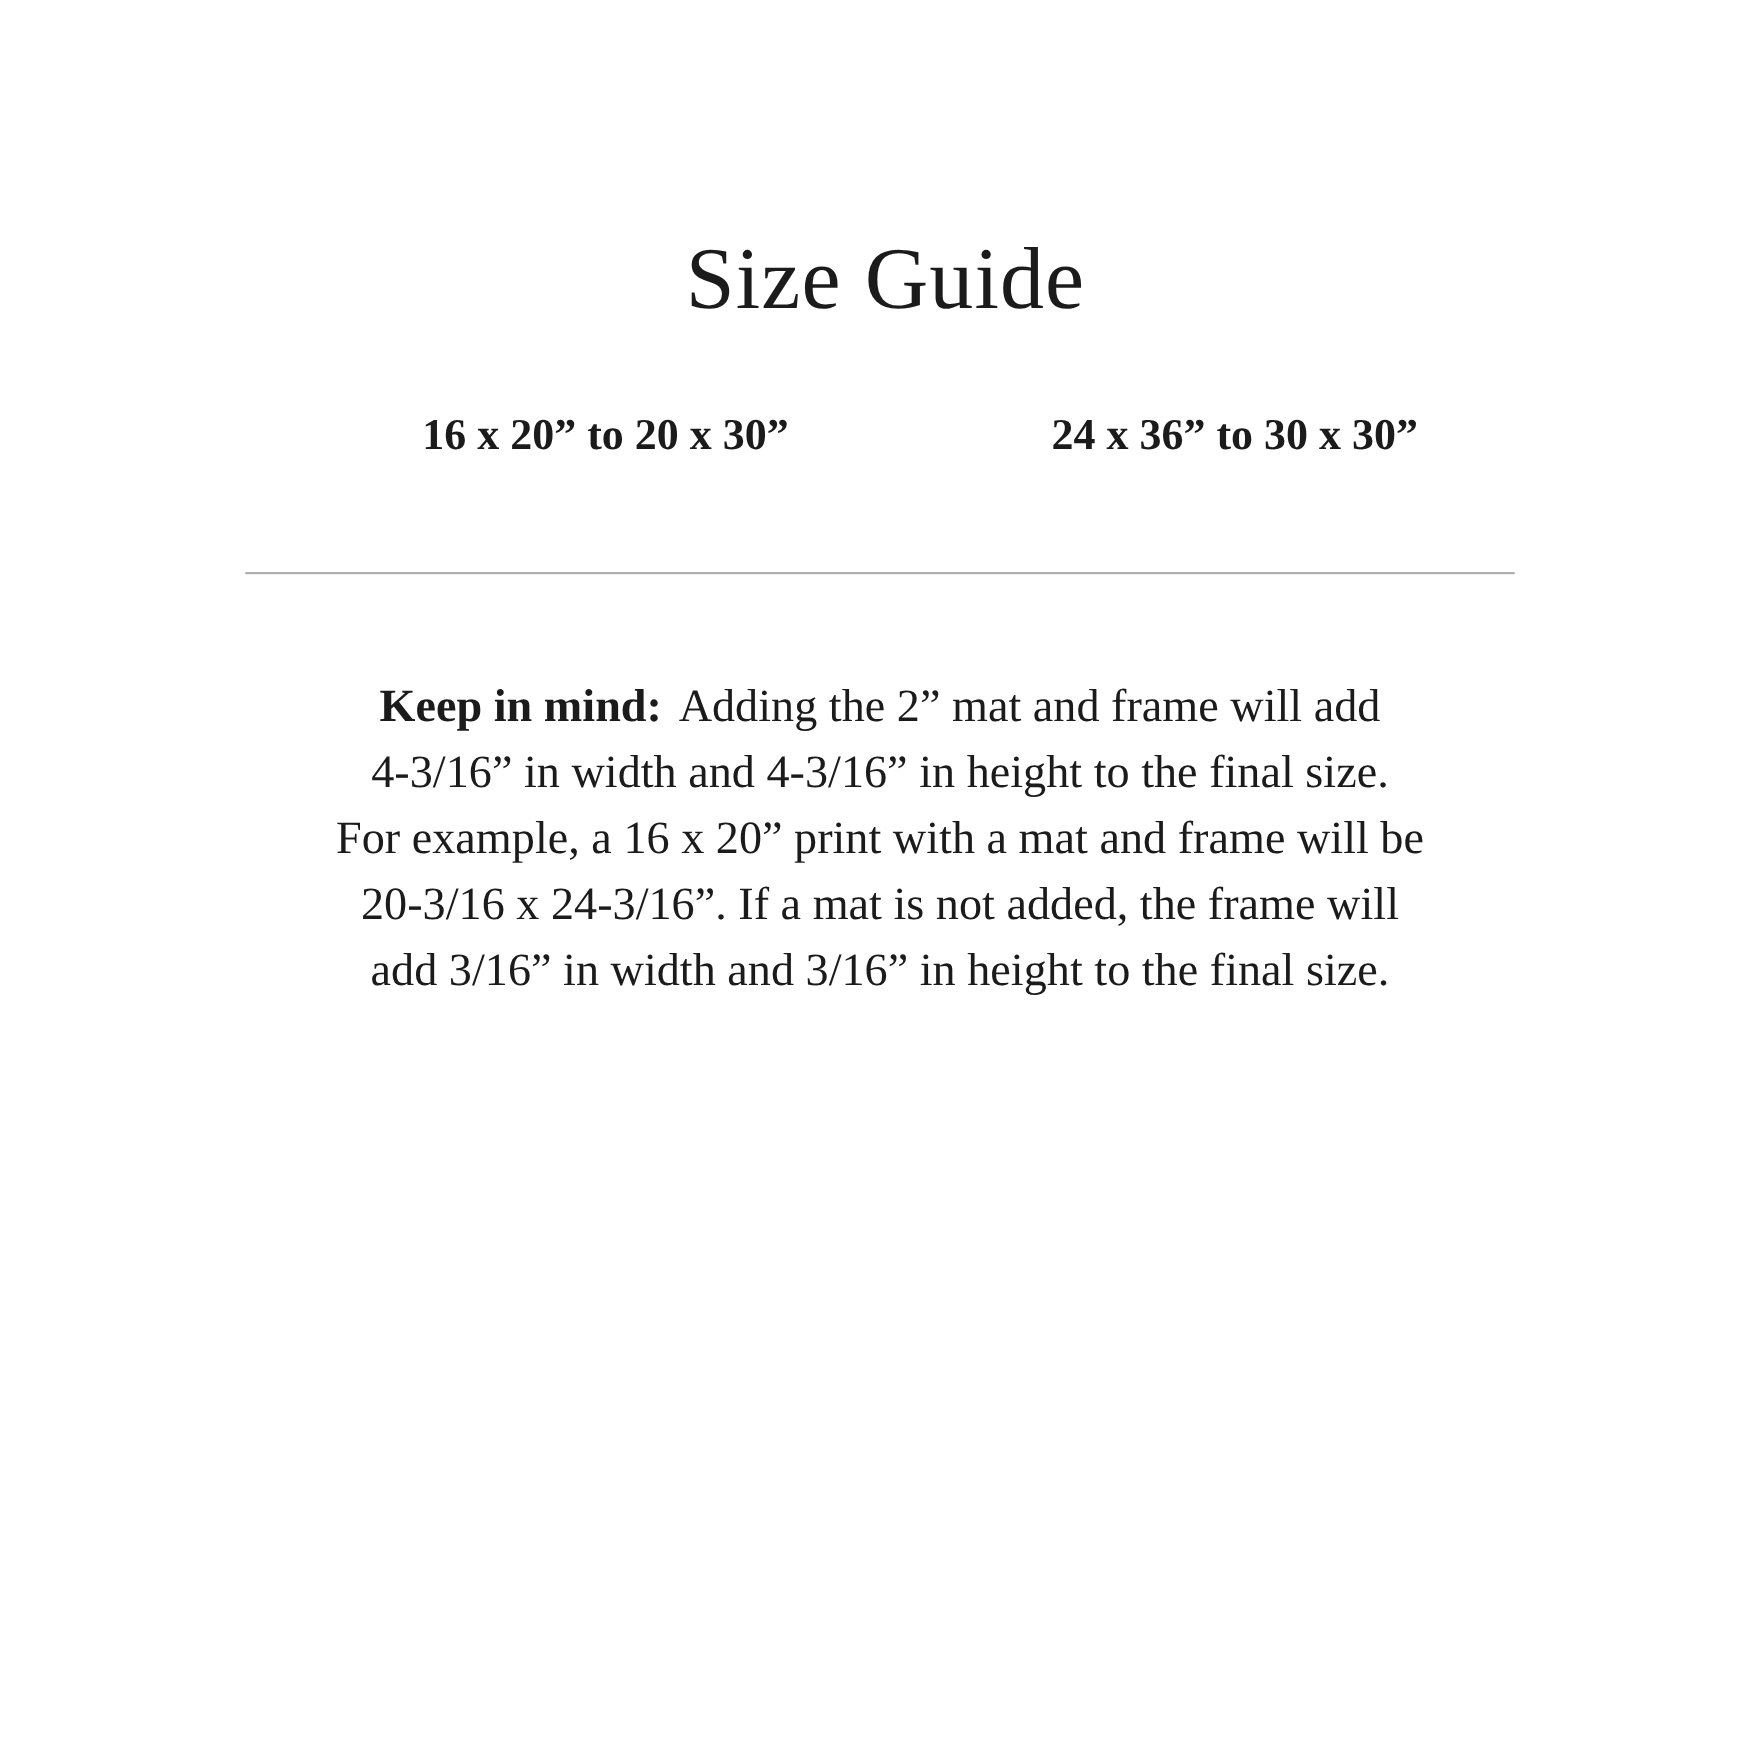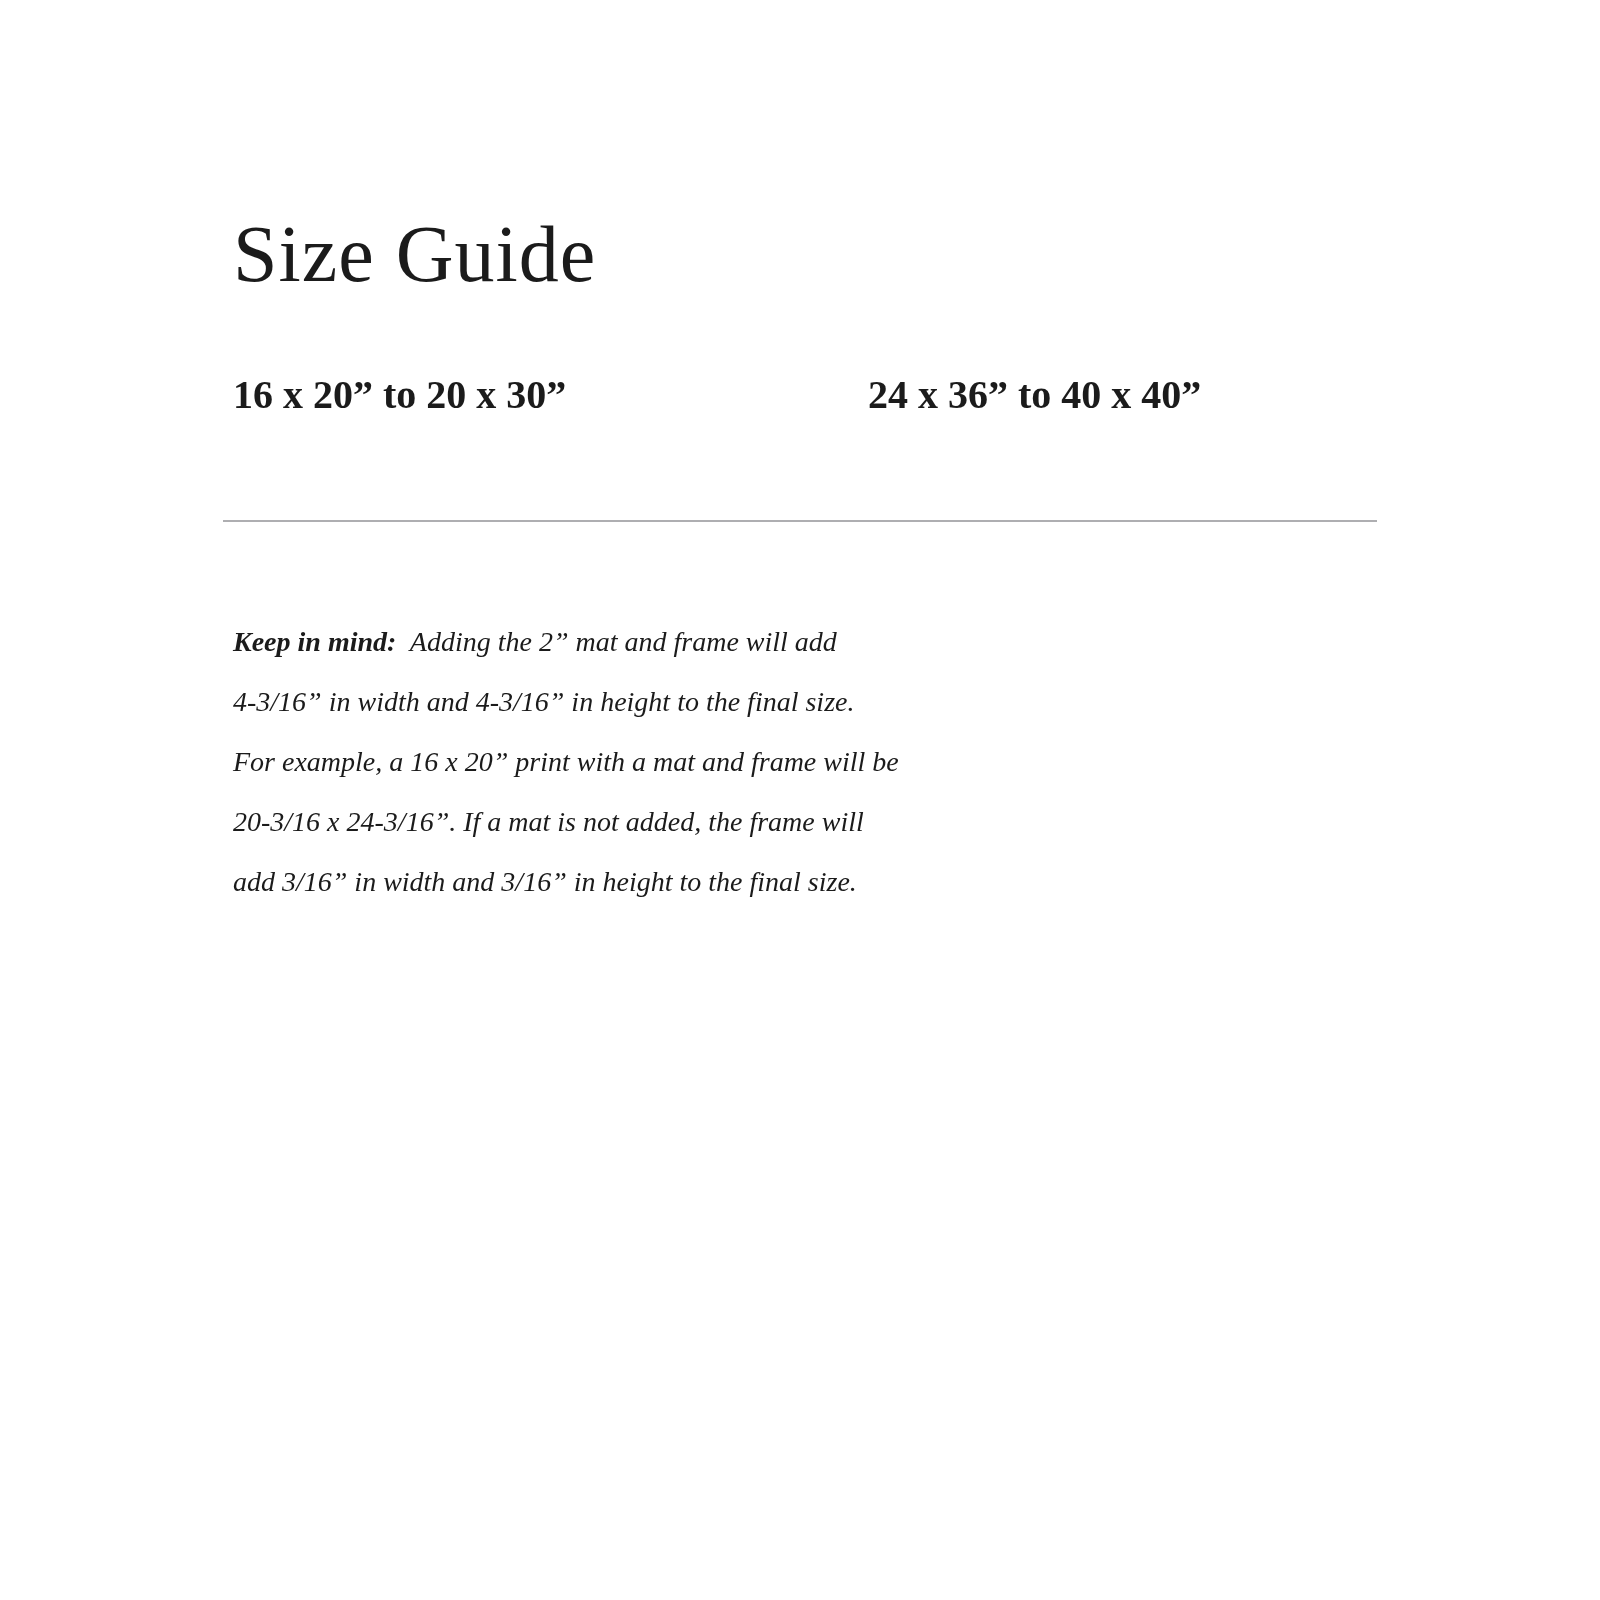--- a/index.html
+++ b/index.html
@@ -1,15 +1,15 @@
 <!DOCTYPE html>
 <html><head>
 <meta charset="utf-8">
 <style>
-  * { margin: 0; padding: 0; box-sizing: border-box; }
+  * { margin: 0; padding: 0; box-sizing: border-box; text-align: center; }
   html, body { background: #ffffff; }
   body {
     width: 1600px;
     height: 1600px;
     position: relative;
     overflow: hidden;
     font-family: "Liberation Serif", serif;
     color: #1b1b1b;
   }
   .content {
@@ -45,24 +45,23 @@
     white-space: pre;
   }
   .divider {
     border: none;
     border-top: 2px solid #aeaeb1;
     margin-top: 99px;
     width: 100%;
   }
   .note {
     margin: 90px 10px 0 10px;
-    font-size: 28px;
+    font-size: 42px;
     line-height: 60px;
     white-space: pre-line;
-    font-style: italic;
   }
   .note-label {
     font-weight: 700;
     padding-right: 7px;
   }
 </style>
 </head>
 <body>
 
 <div class="content">
@@ -72,21 +71,21 @@
   <div class="columns">
 
     <div class="col-left">
       <div class="size-entry">
         <div class="size-heading">16 x 20” to 20 x 30”</div>
       </div>
     </div>
 
     <div class="col-right">
       <div class="size-entry">
-        <div class="size-heading">24 x 36” to 40 x 40”</div>
+        <div class="size-heading">24 x 36” to 30 x 30”</div>
       </div>
     </div>
 
   </div>
 
   <hr class="divider">
 
   <p class="note"><span class="note-label">Keep in mind:</span> <span>Adding the 2” mat and frame will add
 4-3/16” in width and 4-3/16” in height to the final size.
 For example, a 16 x 20” print with a mat and frame will be

